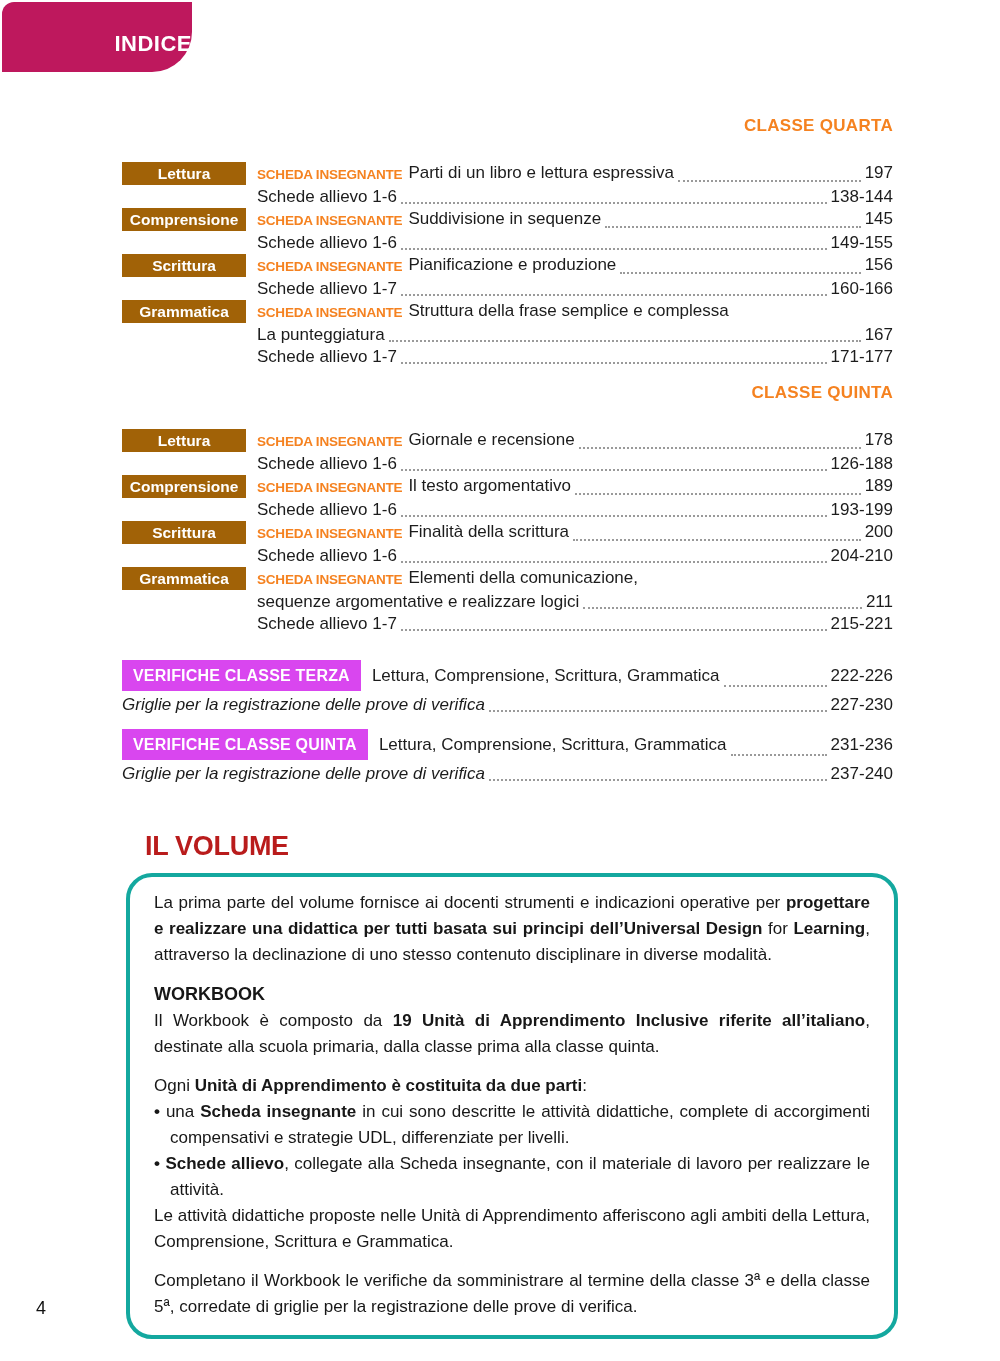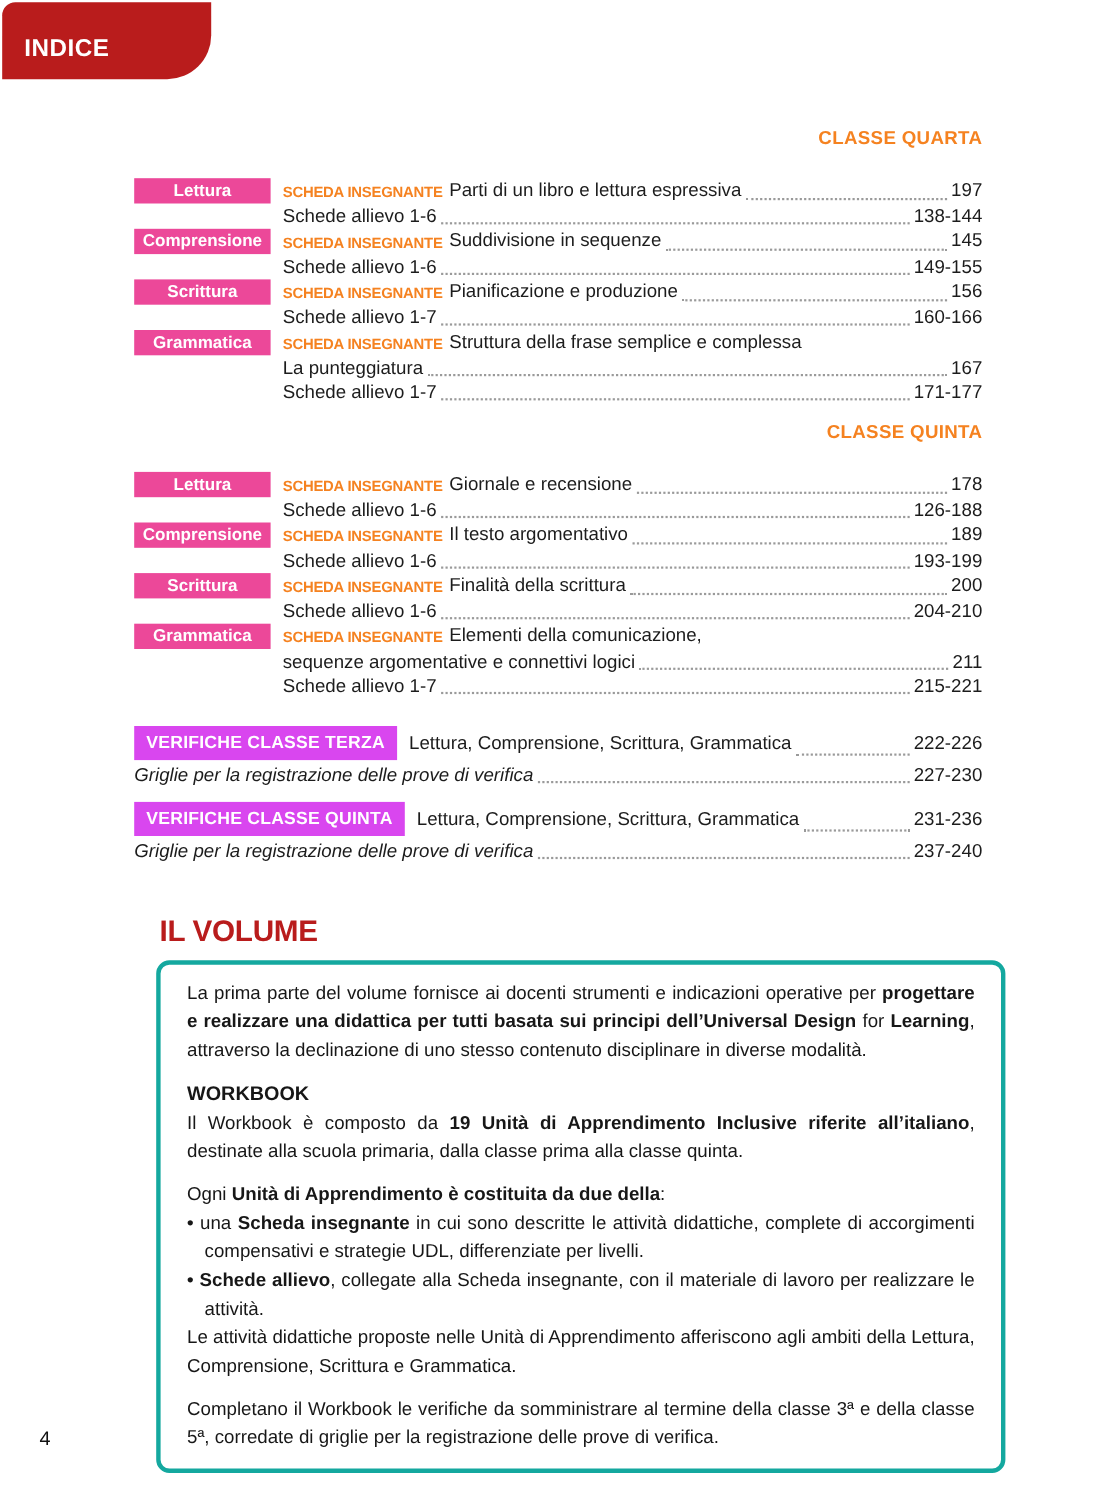--- a/index.html
+++ b/index.html
@@ -5,36 +5,36 @@
   * { margin:0; padding:0; box-sizing:border-box; }
   html,body { background:#ffffff; }
   body {
     width:1000px; height:1361px; position:relative; overflow:hidden;
     font-family:"Liberation Sans", sans-serif; color:#1c1c1c;
   }
 
   
   .indice-tab {
     position:absolute; top:2px; left:2px; width:190px; height:70px;
-    background:#b91c1c; border-radius:12px 0 40px 0;
-    display:flex; align-items:flex-end; justify-content:flex-start;
-    padding:0 0 15px 20px;
+    background:#be185d; border-radius:12px 0 40px 0;
+    display:flex; align-items:flex-end; justify-content:flex-end;
+    padding:0 0 15px 34px;
     color:#ffffff; font-weight:bold; font-size:22px; letter-spacing:.5px;
   }
 
   .content { position:absolute; left:122px; top:116px; width:771px; }
 
   .section-title { color:#f58220; font-weight:bold; font-size:17px; letter-spacing:.3px; }
   .section { margin-bottom:15px;text-align:right; }
   .section .rows { margin-top:26px; }
 
   .entry { display:flex; align-items:flex-start; }
   .entry-badge {
     width:124px; min-width:124px; height:23px; margin-right:11px;
-    background:#ec4899; color:#fff; font-weight:bold; font-size:15.5px;
+    background:#a16207; color:#fff; font-weight:bold; font-size:15.5px;
     display:flex; align-items:center; justify-content:center;
   }
   .entry-lines { flex:1; min-width:0; }
   .line { display:flex; font-size:17px; line-height:22px; }
   .scheda-label {
     color:#f58220; font-weight:bold; font-size:13.5px; letter-spacing:-.2px;
     margin-right:6px; white-space:nowrap; align-self:center; padding-top:2px;
   }
   .ititle { white-space:nowrap; }
   .leader { flex:1; min-width:12px; border-bottom:2px dotted #9a9a9a; margin:0 4px 4px 4px; align-self:flex-end; }
@@ -46,22 +46,22 @@
   .verif-badge {
     background:#d946ef; color:#fff; font-weight:bold; font-size:16px; letter-spacing:.2px;
     padding:2px 11px; margin-right:11px; white-space:nowrap;
   }
   .griglie-row { display:flex; font-size:17px; line-height:22px; }
   .griglie-row .gtext { font-style:italic; white-space:nowrap; }
 
   .volume-title { margin:46px 0 11px 23px; font-size:27px; font-weight:bold; color:#b91c1c; letter-spacing:-.3px; }
 
   .volume-box {
-    margin-left:20px; width:772px;
-    border:4px solid #14a89f; border-radius:12px;
+    margin-left:4px; width:772px;
+    border:4px solid #14a89f; border-radius:26px;
     padding:13px 24px 15px 24px;
     font-size:17px; line-height:26px; text-align:justify; color:#171717;
   }
   .volume-box p { margin:0; }
   .vgap { height:13px; }
   .wb-heading { font-size:18px; font-weight:bold; line-height:27px; text-align:left; }
   .bullet { padding-left:16px; text-indent:-16px; }
   .bullet::before { content:"\2022\00a0"; font-weight:bold; }
   strong { font-weight:bold; }
 
@@ -201,21 +201,21 @@
         </div>
       </div>
       <div class="entry">
         <div class="entry-badge">Grammatica</div>
         <div class="entry-lines">
           <div class="line">
               <span class="scheda-label">SCHEDA INSEGNANTE</span>
               <span class="ititle">Elementi della comunicazione,</span>
             </div>
           <div class="line">
-              <span class="ititle">sequenze argomentative e connettivi logici</span>
+              <span class="ititle">sequenze argomentative e realizzare logici</span>
               <span class="leader"></span>
               <span class="pagenum">211</span>
             </div>
           <div class="line">
               <span class="ititle">Schede allievo 1-7</span>
               <span class="leader"></span>
               <span class="pagenum">215-221</span>
             </div>
         </div>
       </div>
@@ -256,21 +256,21 @@
   <div class="volume-box">
     <p><span>La prima parte del volume fornisce ai docenti strumenti e indicazioni operative per </span><strong>progettare e realizzare una didattica per tutti basata sui principi dell’Universal Design</strong><span> for </span><strong>Learning</strong><span>, attraverso la declinazione di uno stesso contenuto disciplinare in diverse modalità.</span></p>
 
     <div class="vgap"></div>
 
     <p class="wb-heading">WORKBOOK</p>
     <p><span>Il Workbook è composto da </span><strong>19 Unità di Apprendimento Inclusive riferite all’italiano</strong><span>, destinate alla scuola primaria, dalla classe prima alla classe quinta.</span></p>
 
     <div class="vgap"></div>
 
-    <p><span>Ogni </span><strong>Unità di Apprendimento è costituita da due della</strong><span>:</span></p>
+    <p><span>Ogni </span><strong>Unità di Apprendimento è costituita da due parti</strong><span>:</span></p>
 
     <p class="bullet"><span>una </span><strong>Scheda insegnante</strong><span> in cui sono descritte le attività didattiche, complete di accorgimenti compensativi e strategie UDL, differenziate per livelli.</span></p>
 
     <p class="bullet"><strong>Schede allievo</strong><span>, collegate alla Scheda insegnante, con il materiale di lavoro per realizzare le attività.</span></p>
 
     <p>Le attività didattiche proposte nelle Unità di Apprendimento afferiscono agli ambiti della Lettura, Comprensione, Scrittura e Grammatica.</p>
 
     <div class="vgap"></div>
 
     <p>Completano il Workbook le verifiche da somministrare al termine della classe 3ª e della classe 5ª, corredate di griglie per la registrazione delle prove di verifica.</p>

